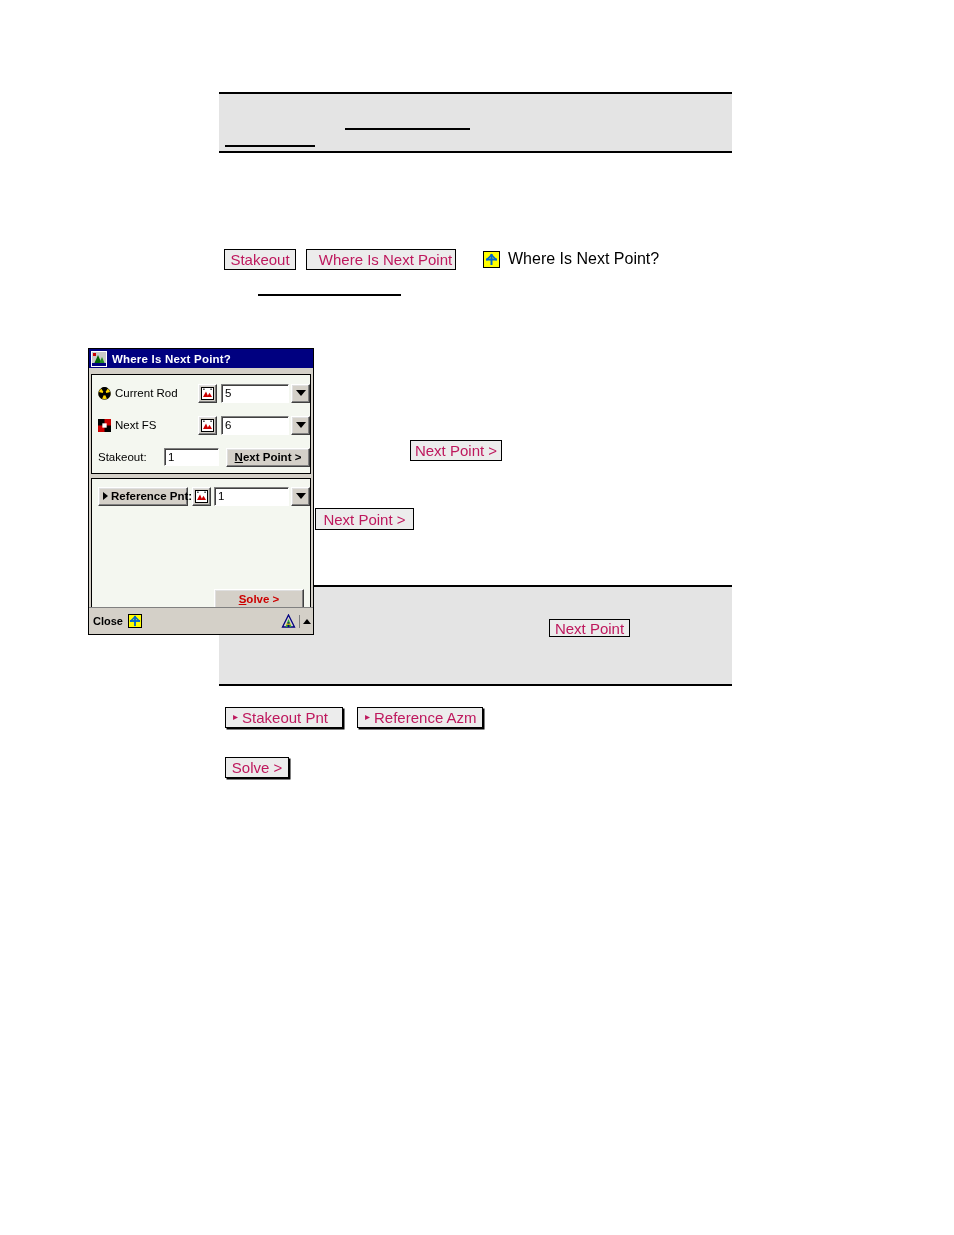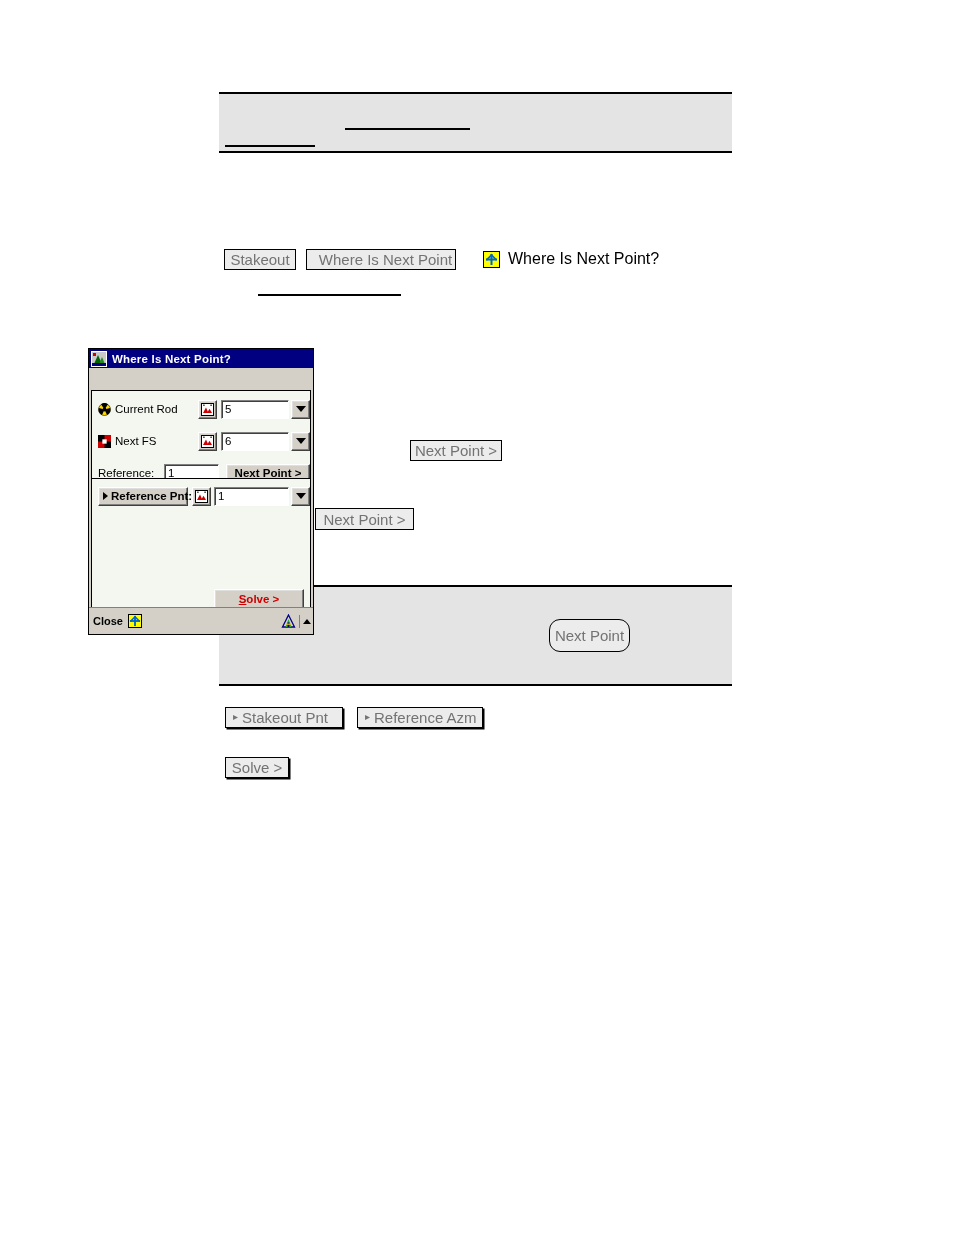--- a/index.html
+++ b/index.html
@@ -31,21 +31,21 @@
   }
 
   
   .doc-btn {
     position: absolute;
     background: #ececec;
     border: 1px solid #000;
     box-sizing: border-box;
     font-family: "Liberation Sans", sans-serif;
     font-size: 15px;
-    color: #737373;
+    color: #be185d;
     line-height: 1;
     display: flex;
     align-items: center;
     justify-content: center;
     padding: 0 7px;
     white-space: nowrap;
   }
   .doc-btn.shadow {
     box-shadow: 1.5px 1.5px 0 #000;
   }
@@ -131,21 +131,21 @@
     background: #d4d0c8;
   }
 
   
   .grp {
     position: absolute;
     background: #f4f7f0;
     border: 1px solid #000000;
     box-sizing: border-box;
   }
-  #grp-top  { left: 2px; top: 22px;  width: 220px; height: 100px; }
+  #grp-top  { left: 2px; top: 6px;  width: 220px; height: 100px; }
   #grp-bot  { left: 2px; top: 110px; width: 220px; height: 139px; text-align: center; }
 
   
   .row { position: absolute; display: flex; align-items: center; }
 
   .row-label {
     font-size: 11.5px;
     color: #000;
     white-space: nowrap;
     font-family: "Liberation Sans", sans-serif;
@@ -326,21 +326,21 @@
 
 <div class="doc-btn" style="left:410px; top:440px; width:92px; height:21px;">
   <span>Next Point &gt;</span>
 </div>
 
 <div class="doc-btn" style="left:315px; top:508px; width:99px; height:22px;">
   <span>Next Point &gt;</span>
 </div>
 
 <div class="note-panel" style="left:219px; top:585px; width:513px; height:101px;">
-  <div class="doc-btn" style="left:330px; top:32px; width:81px; height:33px;border-radius:11px;">
+  <div class="doc-btn" style="left:330px; top:32px; width:81px; height:18px;">
     <span>Next Point</span>
   </div>
 </div>
 
 <div class="doc-btn shadow" style="left:225px; top:707px; width:118px; height:21px; justify-content:flex-start;">
   <span class="tri">▸</span>
   <span>Stakeout Pnt</span>
 </div>
 
 <div class="doc-btn shadow" style="left:357px; top:707px; width:126px; height:21px; justify-content:flex-start;">
@@ -431,21 +431,21 @@
         <span class="tinput" style="position:absolute; left:123px; width:68px; height:19px;">
           <span>6</span>
         </span>
 
         <span class="btn9x ddbtn" style="position:absolute; left:193px;">
           <span class="arrow"></span>
         </span>
       </div>
 
       <div class="row" style="left:6px; top:72px; width:208px; height:20px;">
-        <span class="row-label">Reference:</span>
+        <span class="row-label">Stakeout:</span>
 
         <span class="tinput" style="position:absolute; left:66px; width:55px; height:18px;">
           <span>1</span>
         </span>
 
         <span class="btn9x" style="position:absolute; left:128px; width:84px; height:19px;">
           <span class="ul">N</span>
             <span>ext Point &gt;</span>
         </span>
       </div>

